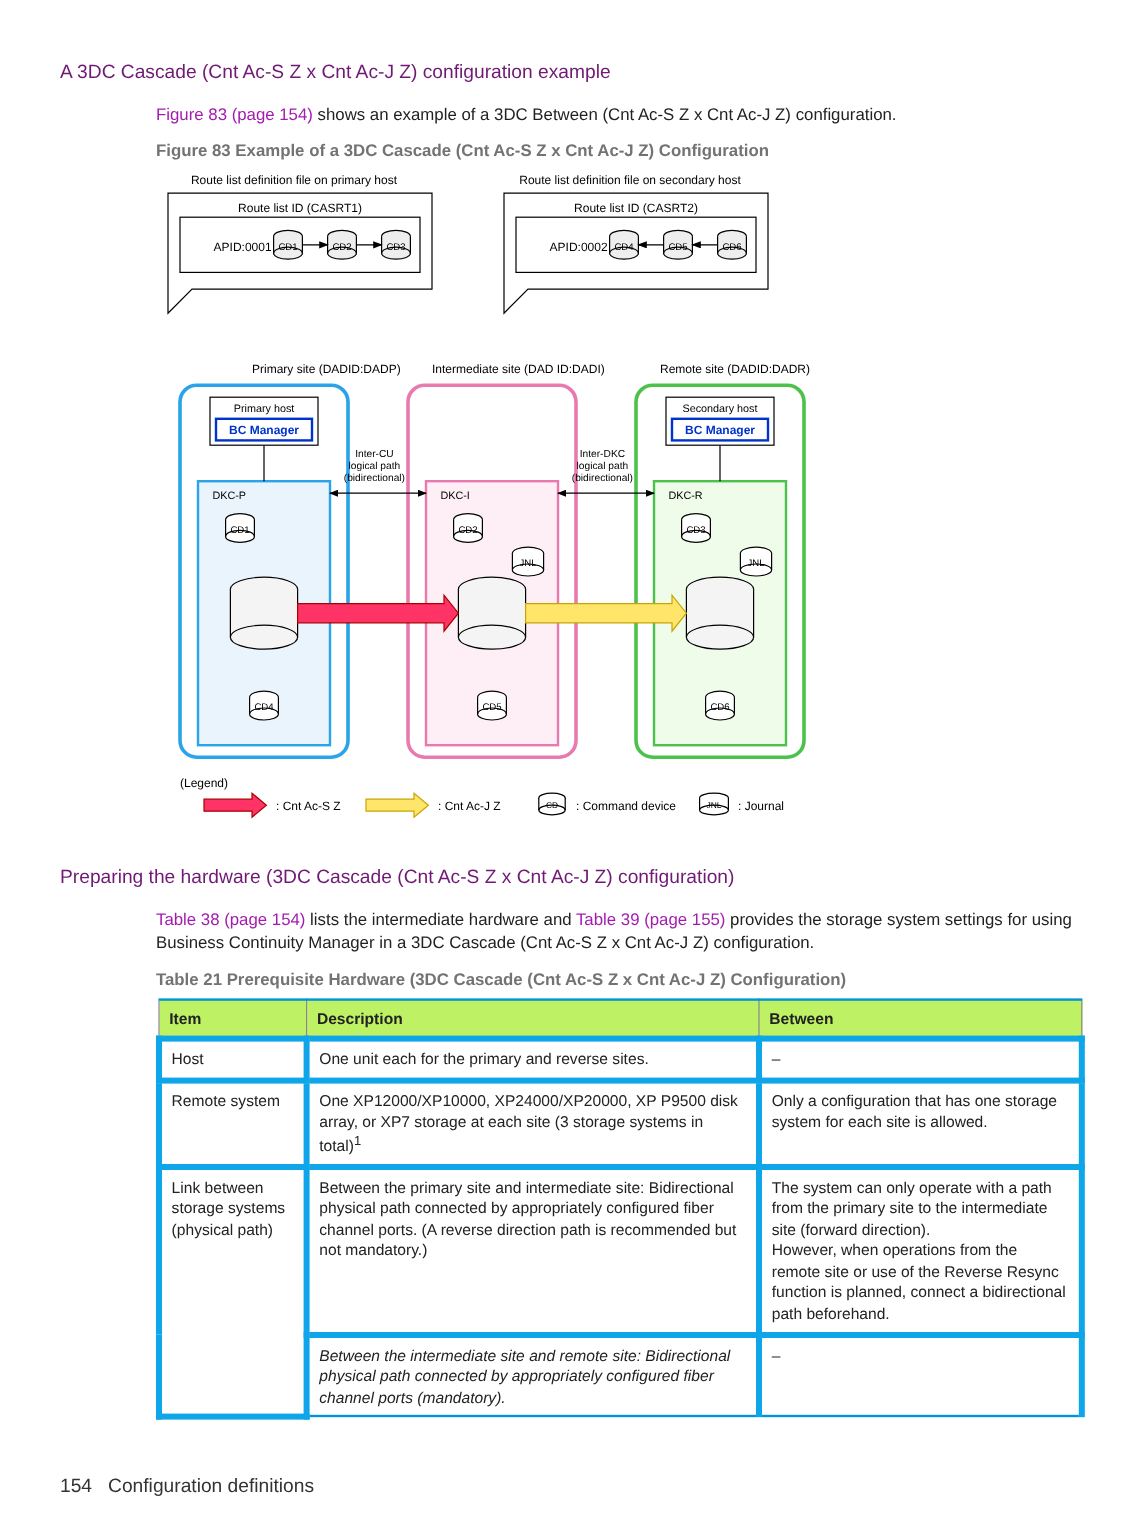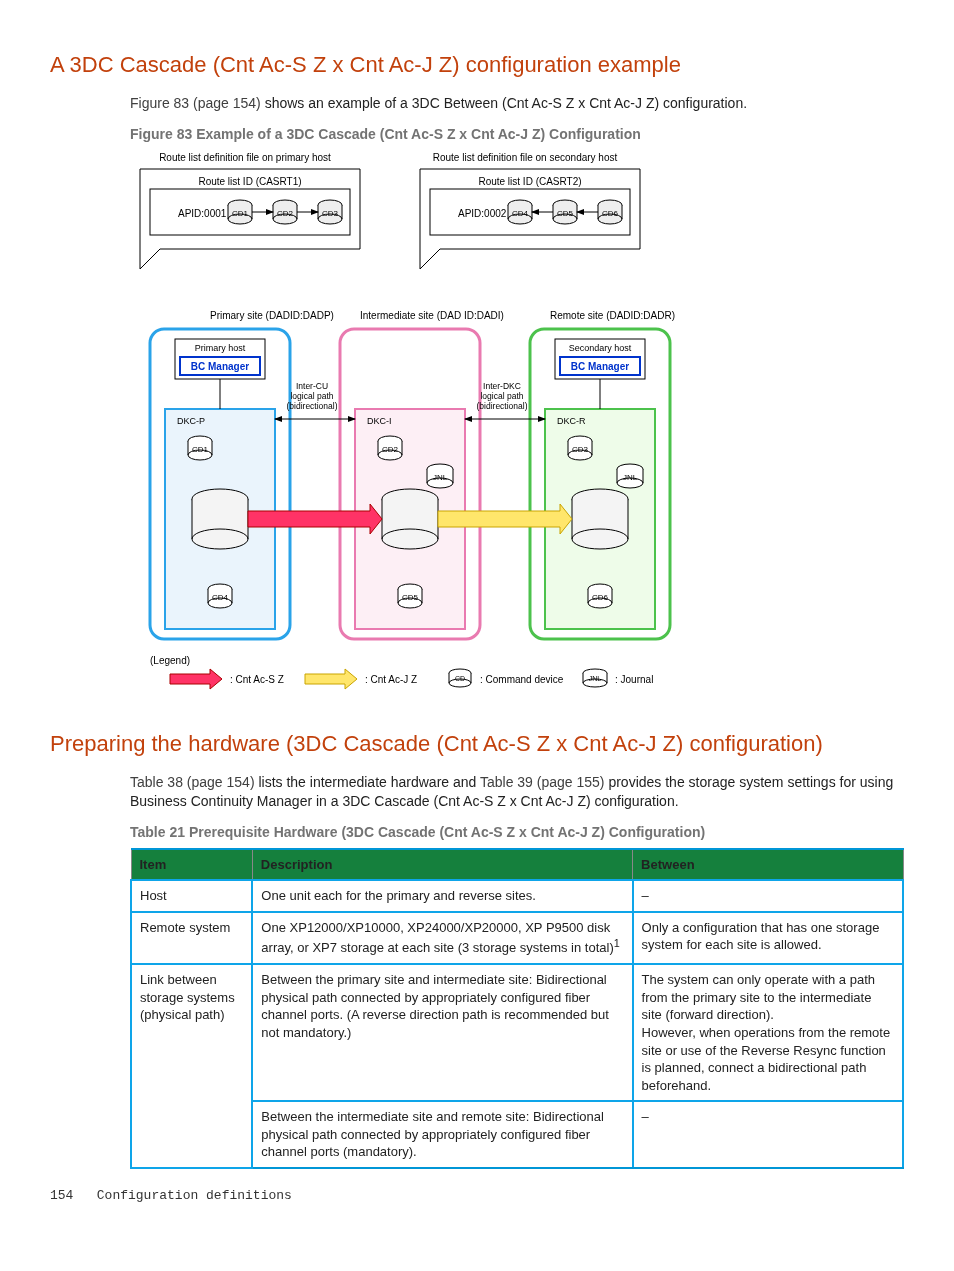--- a/index.html
+++ b/index.html
@@ -7,75 +7,75 @@
     font-size: 14px;
     width: 954px;
     margin: 0 auto;
     padding: 40px 50px;
     box-sizing: border-box;
     color: #222;
     line-height: 1.35;
   }
   h1 {
     font-weight: 300;
-    color: #c2410c;
-    font-size: 22px;
+    color: #701a75;
+    font-size: 16px;
     margin: 10px 0 8px 0;
   }
   .intro {
     margin-left: 80px;
     margin-bottom: 12px;
   }
   .link {
-    color: #404040;
+    color: #a21caf;
   }
   .caption {
     color: #737373;
     font-weight: bold;
     font-size: 14px;
     margin: 10px 0 6px 80px;
   }
   .diagram-container {
     margin: 0 0 20px 80px;
   }
   svg {
     display: block;
   }
   .footer {
-    font-size: 13px;
+    font-size: 16px;
     color: #333;
-    margin-top: 18px;
-    font-family: Liberation Mono, monospace;
+    margin-top: 45px;
   }
   table {
     border-collapse: collapse;
     width: calc(100% - 80px);
     margin-left: 80px;
     font-size: 13px;
   }
   table, th, td {
   }
   thead tr {
     border-top: 2px solid #0096d6;
   }
   th {
     text-align: left;
     font-weight: bold;
     padding: 6px 8px;
     border: 1px solid #888;
-    background: #15803d;
+    background: #bef264;
   }
   td {
     padding: 6px 8px;
-    border: 2px solid #0ea5e9;
+    border: 5px solid #0ea5e9;
     vertical-align: top;
     margin-top: 36px;
   }
   tbody tr:last-child td {
     border-bottom: 2px solid #0096d6;
+    font-style: italic;
   }
   .diag-font { font-family: Arial, sans-serif; }
 </style>
 </head>
 <body>
 
 <h1>A 3DC Cascade (Cnt Ac-S Z x Cnt Ac-J Z) configuration example</h1>
 <p class="intro">
   <span class="link">Figure 83 (page 154)</span><span> shows an example of a 3DC Between (Cnt Ac-S Z x Cnt Ac-J Z) configuration.</span>
 </p>

